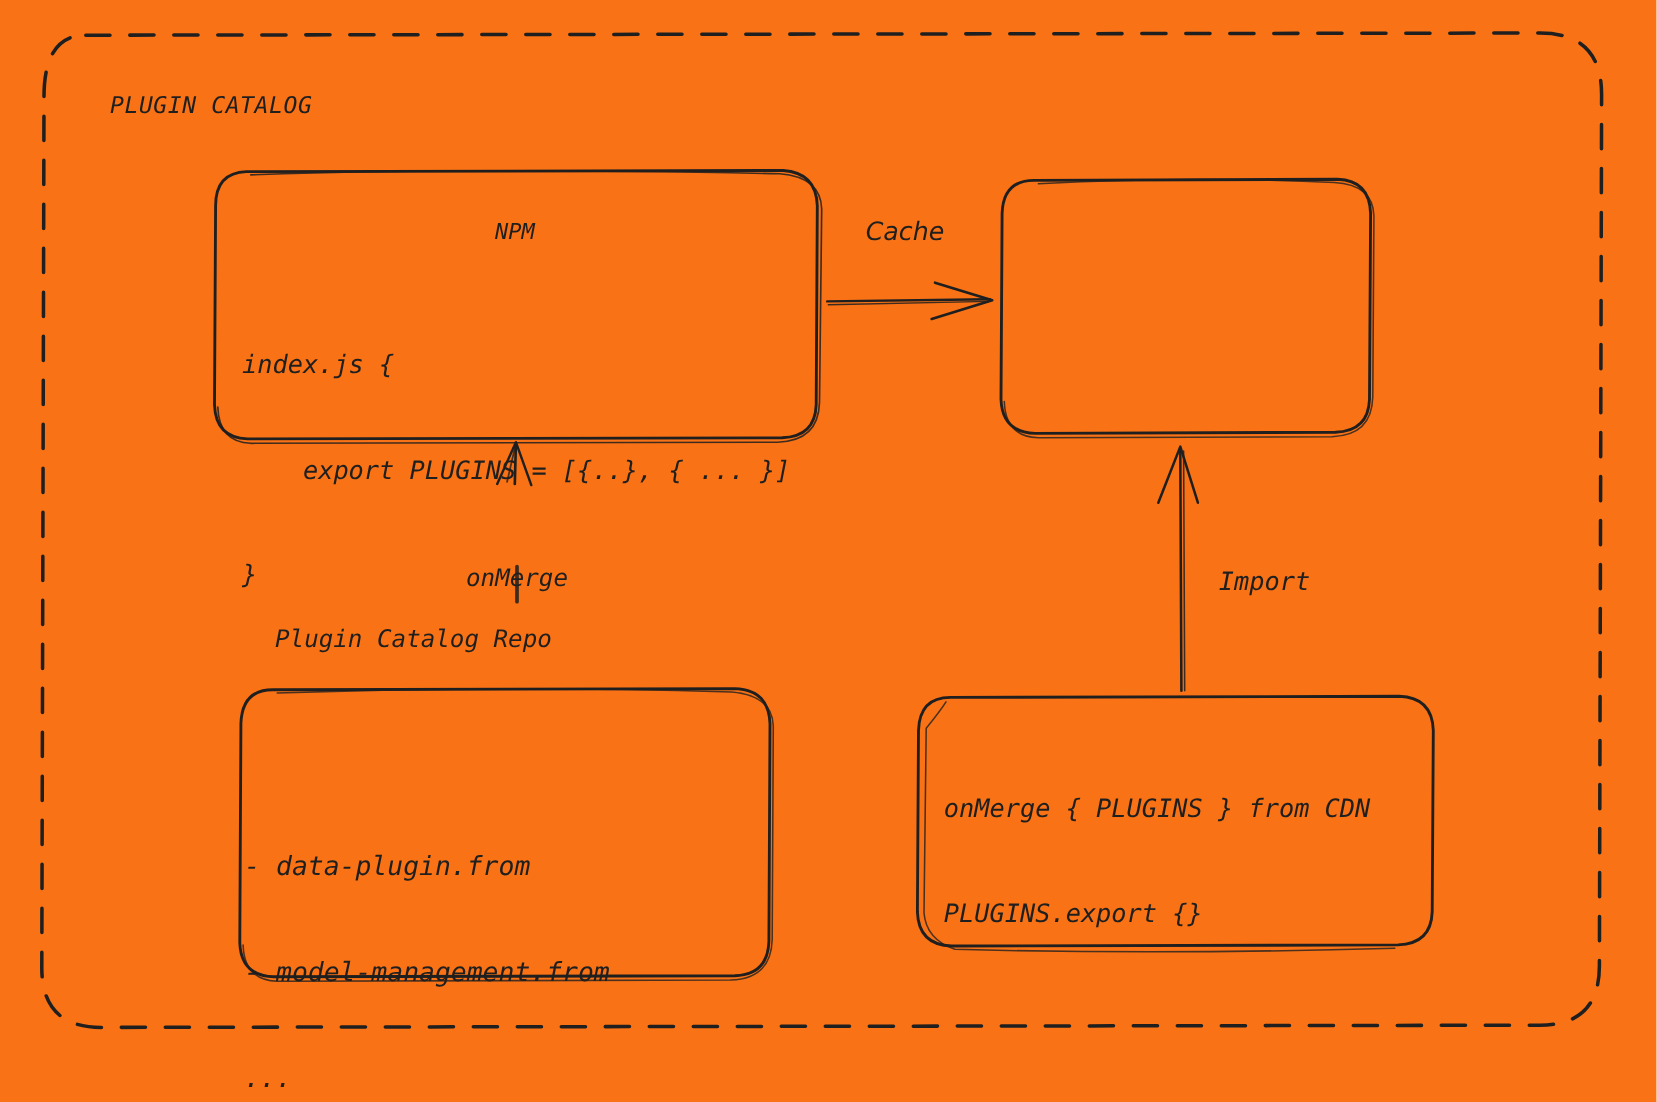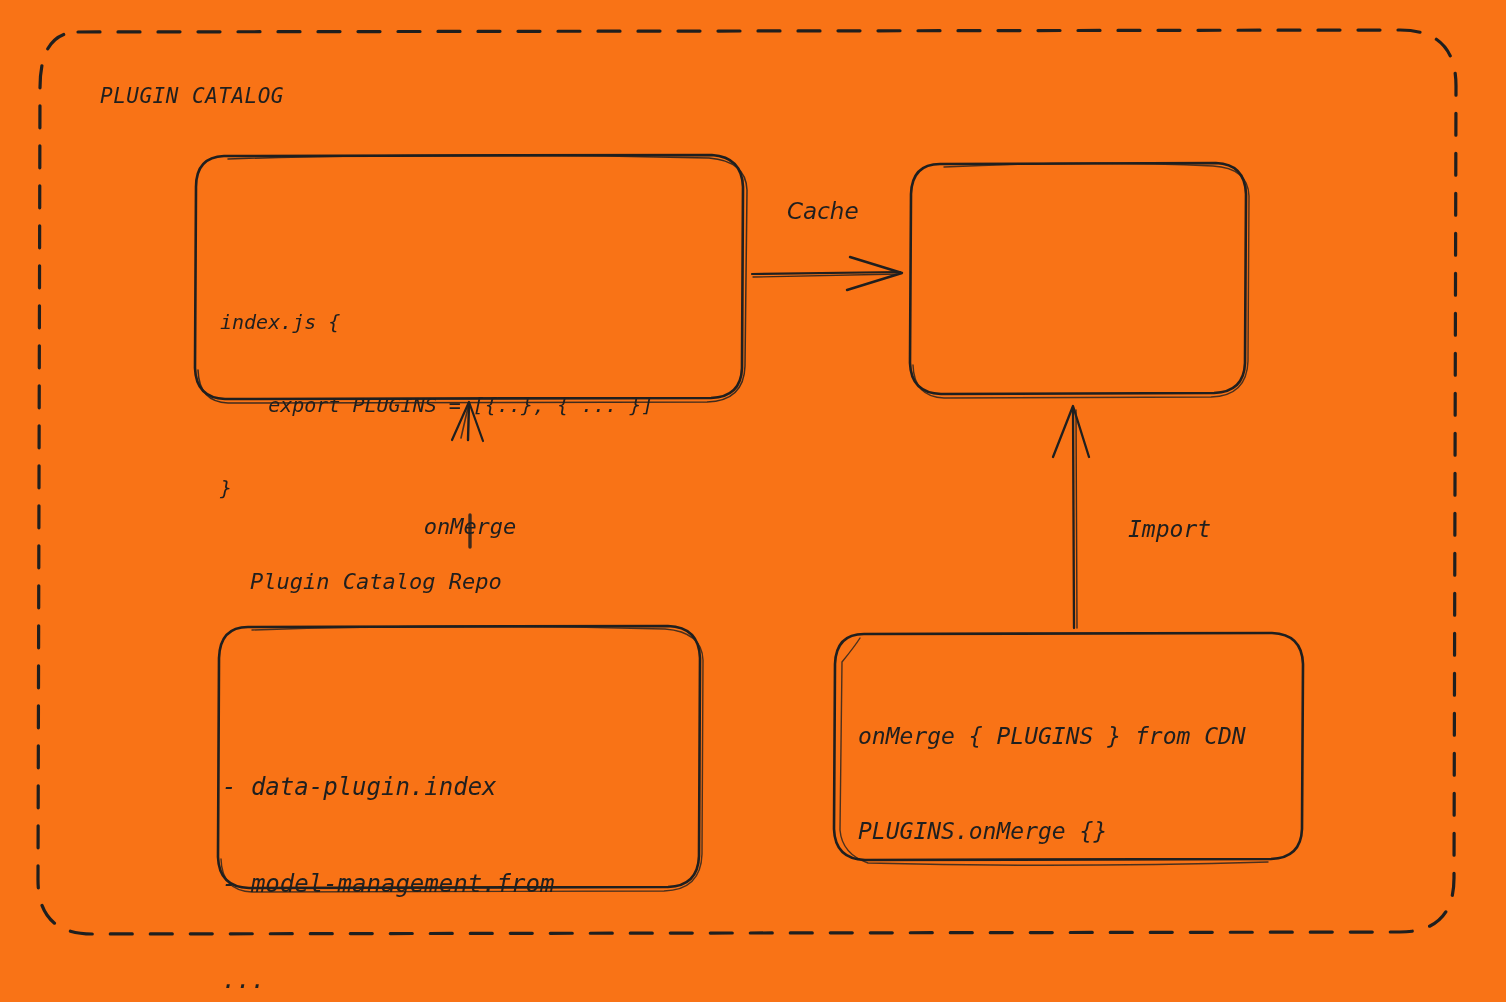--- a/index.html
+++ b/index.html
@@ -45,40 +45,39 @@
   .npm-title {
     left: 194px;
     top: 197px;
     width: 548px;
     text-align: center;
     font-size: 20px;
   }
   .npm-code {
     left: 220px;
     top: 254px;
-    font-size: 20px;
+    font-size: 23px;
     line-height: 1.38;
   }
   .cdn-title {
     left: 910px;
     top: 264px;
     width: 336px;
     text-align: center;
     font-size: 22px;
   }
   .cache-label {
     left: 787px;
     top: 196px;
     font-size: 23px;
   }
   .import-label {
     left: 1108px;
     top: 514px;
     font-size: 23px;
-    margin-left: 20px;
   }
   .build-label {
     left: 330px;
     top: 447px;
     width: 280px;
     text-align: center;
     font-size: 22px;
     line-height: 1.45;
   }
   .repo-label {
@@ -152,40 +151,41 @@
 
     <g fill="none" stroke="#1f1f1f" stroke-linecap="round">
       <path d="M 1074,628 L 1073,408" stroke-width="2.3"></path>
       <path d="M 1077,628 L 1076,410" stroke-width="1.4" opacity="0.85"></path>
       <path d="M 1053,457 L 1073,406 L 1089,457" stroke-width="2.3" stroke-linejoin="round"></path>
     </g>
   </svg>
 
   <div class="txt mono group-title">PLUGIN CATALOG</div>
 
+  <div class="txt mono npm-title">NPM</div>
   <div class="txt mono npm-code">
     <span style="display:block">index.js {</span>
     <span style="display:block">    export PLUGINS = [{..}, { ... }]</span>
     <span style="display:block">}</span>
   </div>
 
 
   <div class="txt sans cache-label">Cache</div>
 
   <div class="txt mono build-label">
     <span style="display:block">onMerge</span>
   </div>
 
   <div class="txt mono repo-label">Plugin Catalog Repo</div>
   <div class="txt mono repo-list">
-    <span style="display:block">- data-plugin.index</span>
+    <span style="display:block">- data-plugin.from</span>
     <span style="display:block">- model-management.from</span>
     <span style="display:block">...</span>
   </div>
 
   <div class="txt mono import-label">Import</div>
 
   <div class="txt mono app-code">
     <span class="ln">onMerge { PLUGINS } from CDN</span>
-    <span class="ln">PLUGINS.onMerge {}</span>
+    <span class="ln">PLUGINS.export {}</span>
   </div>
 
 </div>
 
 </body></html>

